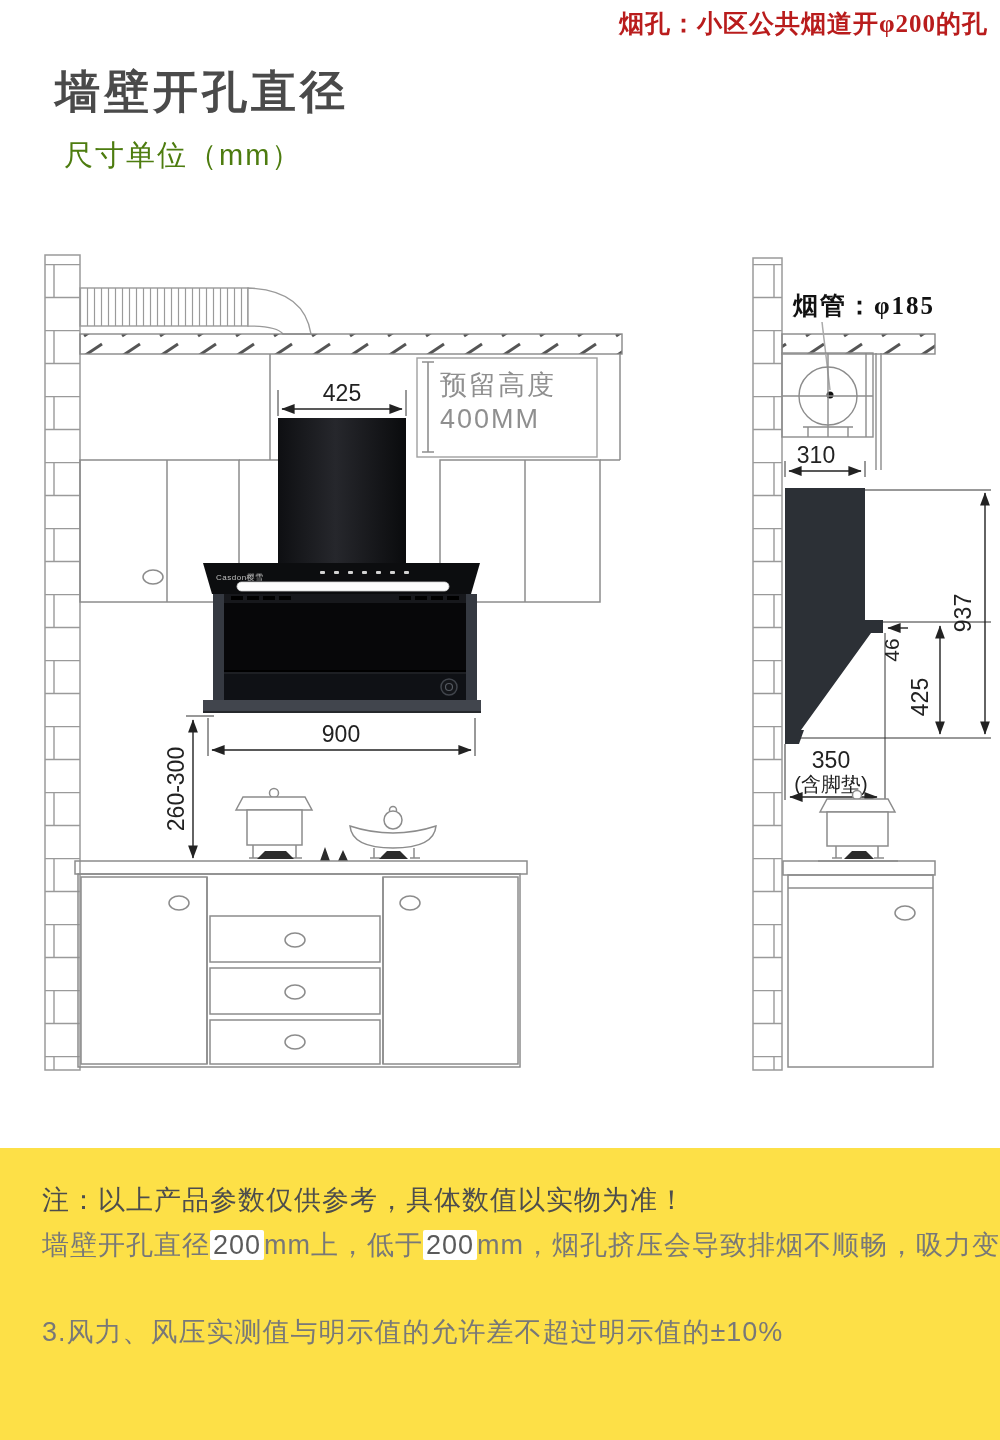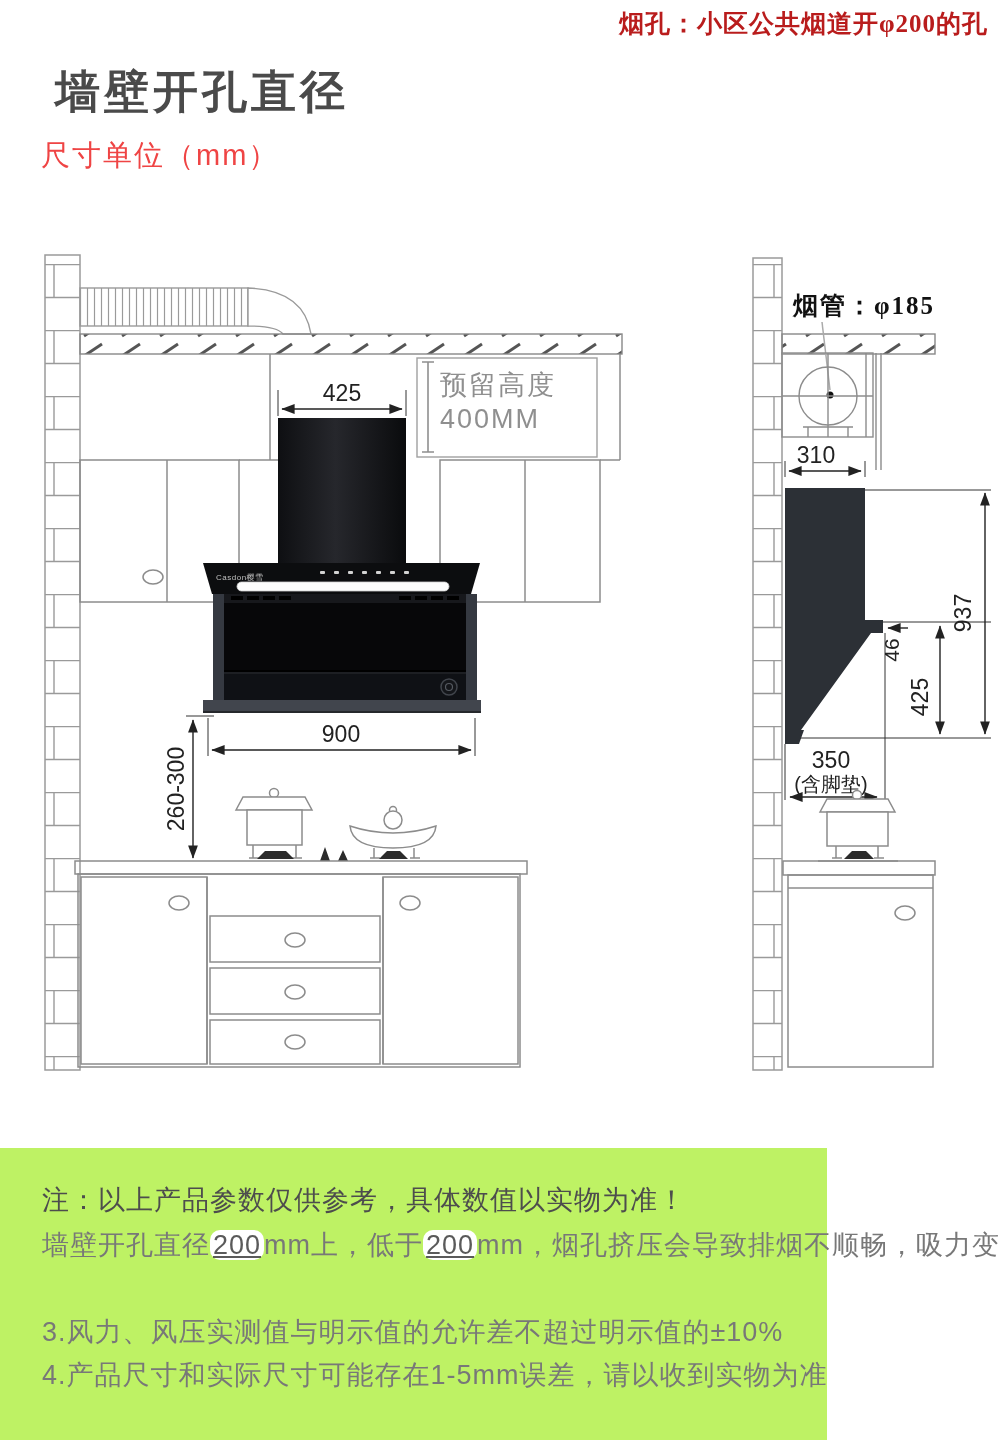--- a/index.html
+++ b/index.html
@@ -3,32 +3,32 @@
 <meta charset="utf-8">
 <style>
   html,body{margin:0;padding:0;}
   body{width:1000px;height:1440px;position:relative;background:#ffffff;
        font-family:"Liberation Sans","DejaVu Sans",sans-serif;overflow:hidden;}
   .abs{position:absolute;}
   .corner-note{top:8px;right:12px;text-align:right;
        font-family:"Liberation Serif","DejaVu Serif",serif;
        font-size:25px;line-height:31px;color:#b91c1c;font-weight:600;letter-spacing:1px;}
   .title{left:55px;top:62px;font-size:45px;font-weight:bold;color:#4a4a4a;letter-spacing:4px;}
-  .subtitle{left:41px;top:136px;font-size:29px;color:#ef4444;letter-spacing:2px;}
+  .subtitle{left:64px;top:136px;font-size:29px;color:#4d7c0f;letter-spacing:2px;}
   svg{position:absolute;left:0;top:0;}
   svg text{font-family:"Liberation Sans","DejaVu Sans",sans-serif;}
   .dim-txt{font-size:23px;fill:#222;}
   .dim-txt-sm{font-size:21px;fill:#222;}
   .gray-label{font-size:27px;fill:#8f8f8f;letter-spacing:2px;}
   .pipe-label{font-family:"Liberation Serif","DejaVu Serif",serif;font-size:25px;fill:#111;letter-spacing:2px;font-weight:600;}
   .brand-txt{font-size:8px;fill:#c0c0c0;letter-spacing:0.5px;}
-  .notes{left:0;top:1148px;width:827px;height:292px;background:#bef264;}
+  .notes{left:0;top:1148px;width:1000px;height:292px;background:#fde047;}
   .note-line{position:absolute;left:42px;white-space:nowrap;font-size:27px;color:#787878;letter-spacing:1px;}
   .note-line.first{color:#4d4d4d;}
-  .hl{background:#ffffff;color:#5a5a5a;padding:0 3px;border-radius:10px;text-decoration:underline;}
+  .hl{background:#ffffff;color:#5a5a5a;padding:0 3px;border-radius:2px;}
 </style>
 </head>
 <body>
 
 <div class="abs corner-note">
   <div>烟孔：小区公共烟道开φ200的孔</div>
 </div>
 <div class="abs title">墙壁开孔直径</div>
 <div class="abs subtitle">尺寸单位（mm）</div>
 
@@ -247,14 +247,13 @@
     </g>
   </g>
 </svg>
 
 <div class="abs notes">
   <div class="note-line first" style="top:34px">注：以上产品参数仅供参考，具体数值以实物为准！</div>
   <div class="note-line" style="top:79px">
     <span>墙壁开孔直径</span><span class="hl">200</span><span>mm上，低于</span><span class="hl">200</span><span>mm，烟孔挤压会导致排烟不顺畅，吸力变</span>
   </div>
   <div class="note-line" style="top:166px">3.风力、风压实测值与明示值的允许差不超过明示值的±10%</div>
-  <div class="note-line" style="top:209px">4.产品尺寸和实际尺寸可能存在1-5mm误差，请以收到实物为准</div>
 </div>
 
 </body></html>

